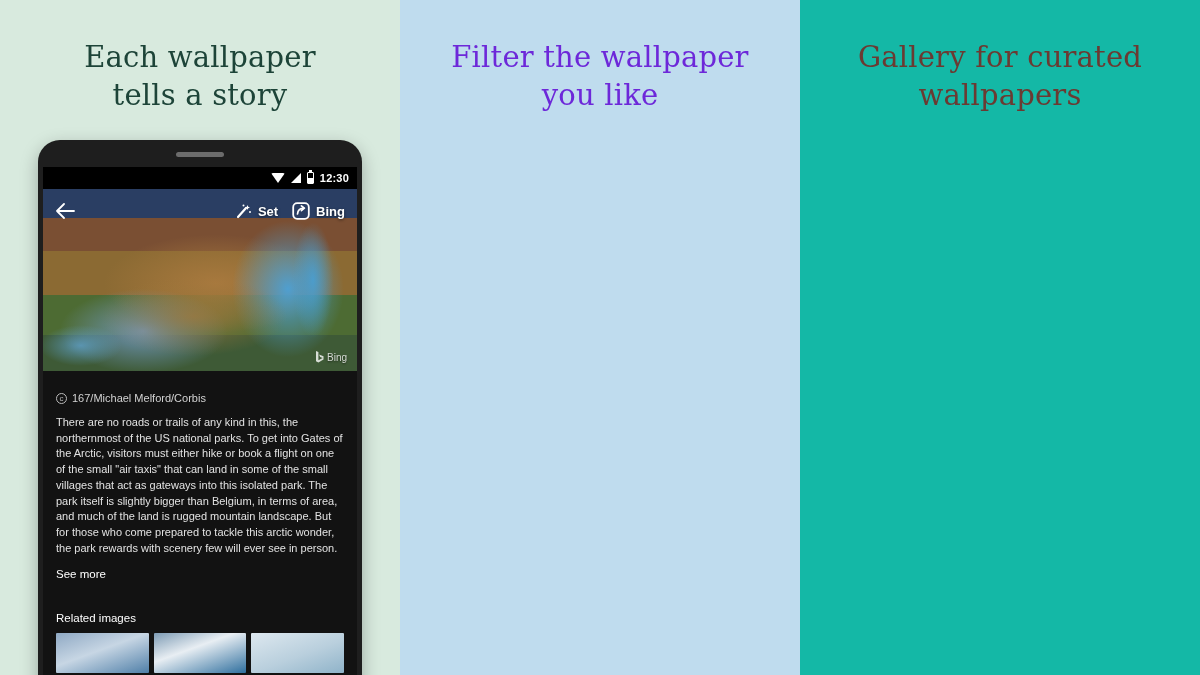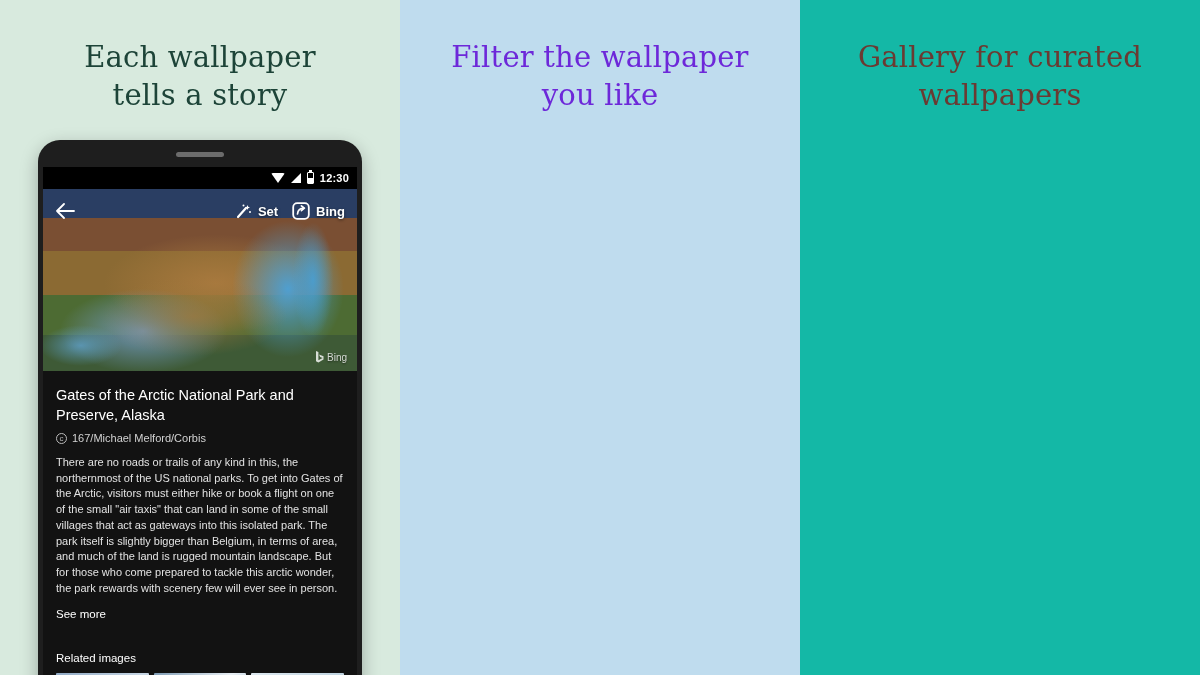--- a/index.html
+++ b/index.html
@@ -169,21 +169,20 @@
           </div>
           <span class="bing-mark">
             <svg width="9" height="12" viewBox="0 0 9 12">
                 <path d="M1 0 L3.4 1 V9.2 L7.6 7 L5.2 6 L4 3.4 L8.5 5.3 V8.6 L3.4 11.6 L1 10.3z" fill="rgba(255,255,255,.8)"></path>
               </svg>
             <span>Bing</span>
           </span>
         </div>
 
         <div class="detail">
-          <div class="detail-title">Gates of the Arctic National Park and Preserve, Alaska</div>
           <div class="detail-credit">
             <span class="copy-ic">c</span>
             <span>167/Michael Melford/Corbis</span>
           </div>
           <p class="detail-body">There are no roads or trails of any kind in this, the northernmost of the US national parks. To get into Gates of the Arctic, visitors must either hike or book a flight on one of the small "air taxis" that can land in some of the small villages that act as gateways into this isolated park. The park itself is slightly bigger than Belgium, in terms of area, and much of the land is rugged mountain landscape. But for those who come prepared to tackle this arctic wonder, the park rewards with scenery few will ever see in person.</p>
           <div class="see-more">See more</div>
           <div class="related-title">Related images</div>
           <div class="related-row">
             <div class="related-thumb rt1"></div>
             <div class="related-thumb rt2"></div>

